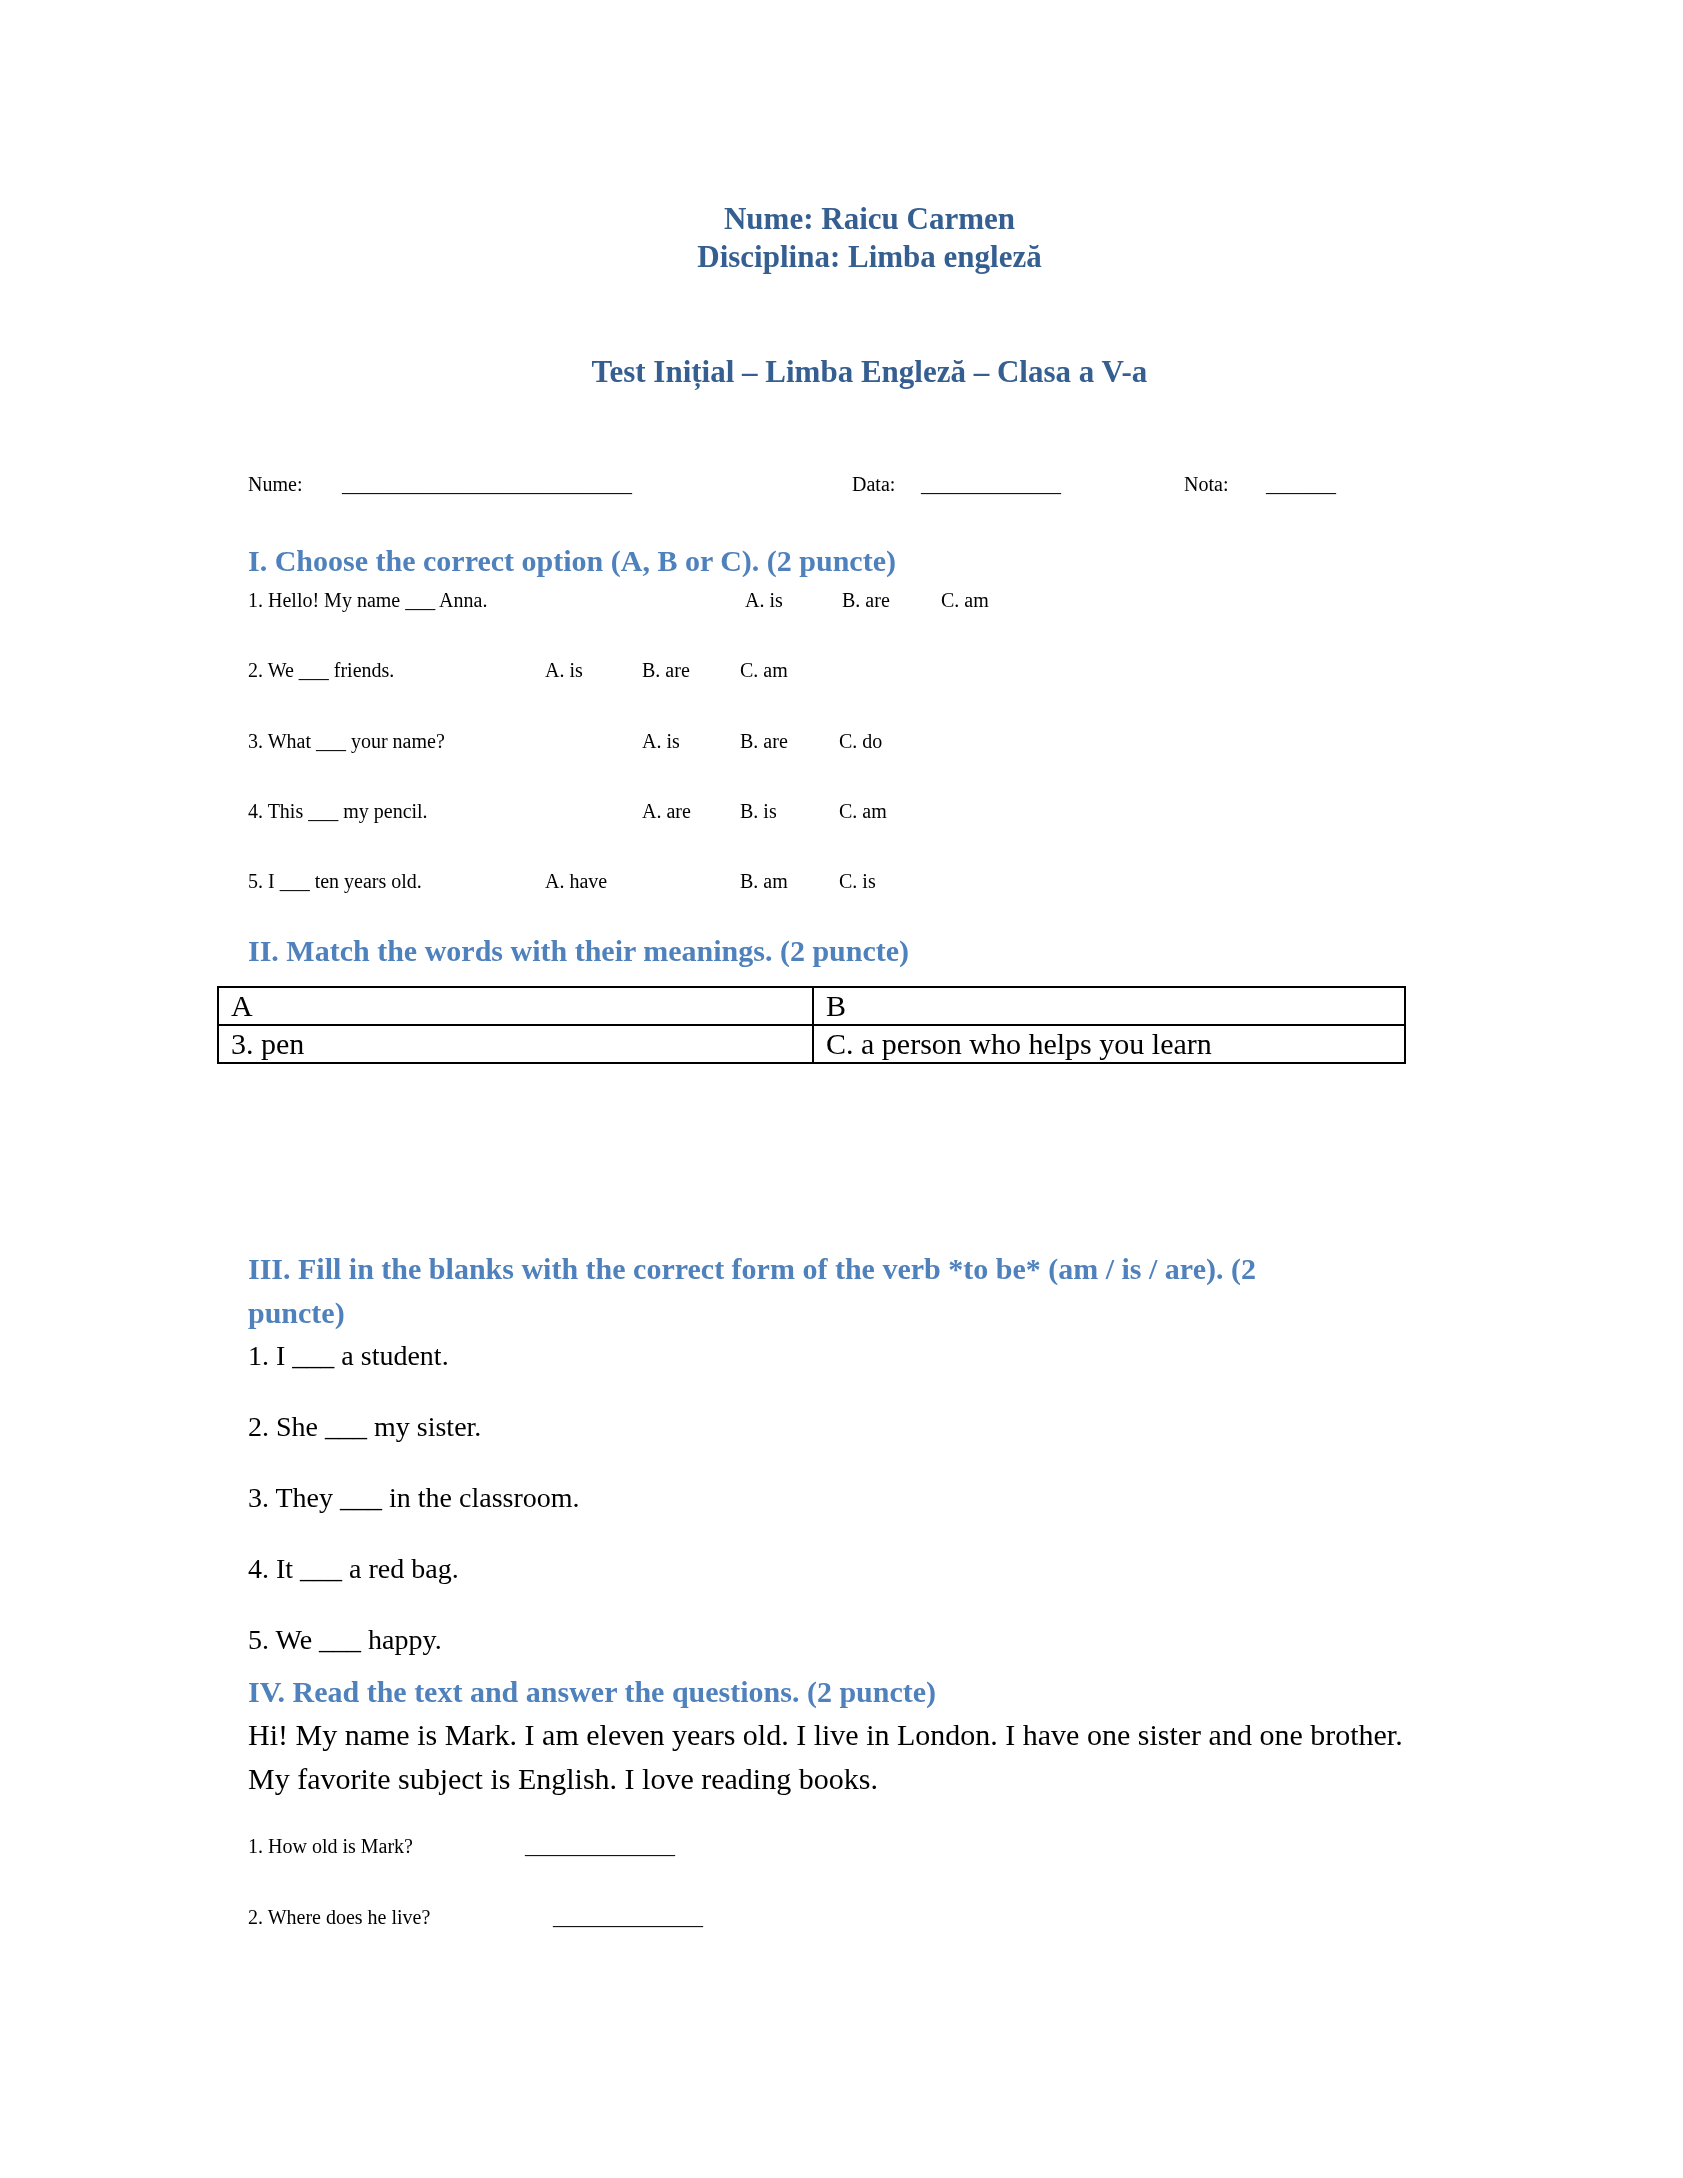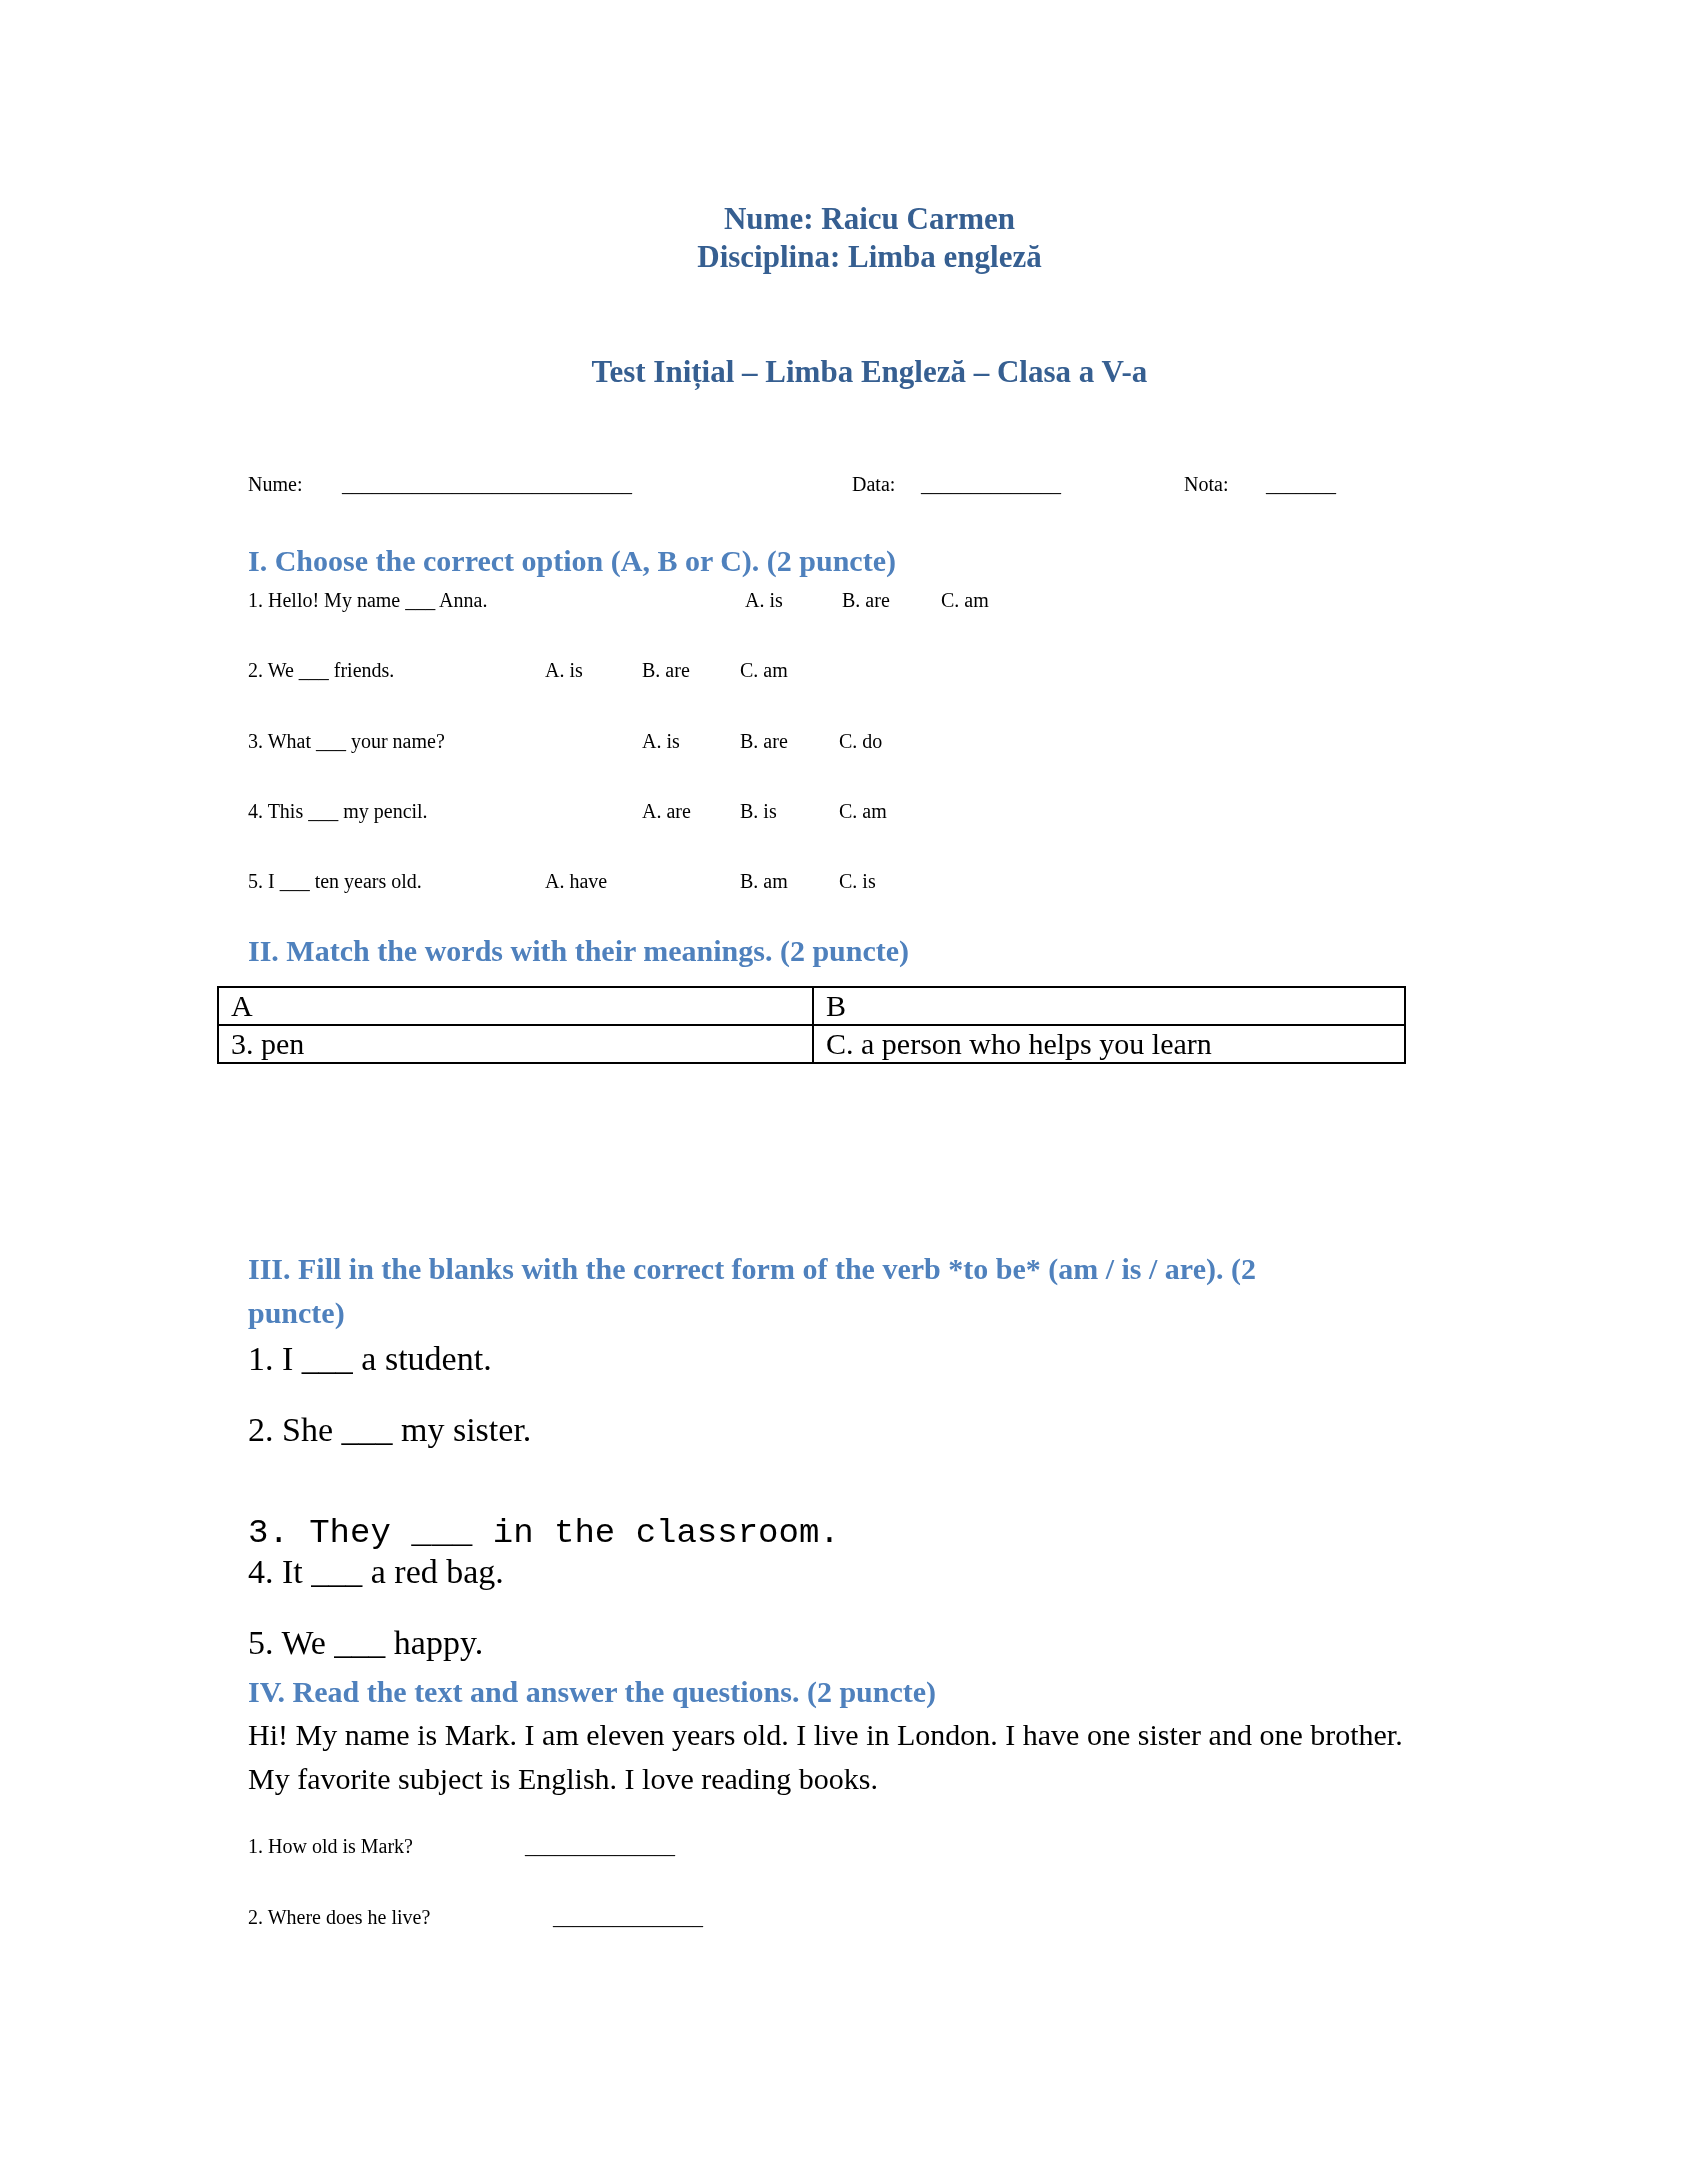--- a/index.html
+++ b/index.html
@@ -1,21 +1,21 @@
 <!DOCTYPE html>
 <html><head>
 <meta charset="utf-8">
 <style>
   html, body { margin: 0; padding: 0; background: #ffffff; }
   body { width: 1683px; height: 2178px; position: relative; overflow: hidden;
          font-family: "Liberation Serif", "DejaVu Serif", serif; color: #000; }
   .abs { position: absolute; white-space: pre; line-height: 1; }
   .hdr { color: #365F91; font-weight: bold; font-size: 31px; left: 0; width: 1683px; text-align: center; padding-left: 28px; }
   .sec { color: #4F81BD; font-weight: bold; font-size: 30px; left: 248px; }
-  .txt { font-size: 34px; left: 248px; }
+  .txt { font-size: 28px; left: 248px; }
   .row { position: absolute; left: 248px; font-size: 20px; line-height: 1; white-space: pre; height: 34px; width: 1188px; }
   .row span { position: absolute; top: 0; white-space: pre; }
   table.match { position: absolute; left: 217px; top: 986px; width: 1189px; border-collapse: collapse;
                 font-size: 30px; line-height: 1; }
   table.match td { border: 2px solid #000; height: 36px; padding: 0 0 0 12px; vertical-align: middle; white-space: nowrap; }
   table.match td.colA { width: 581px; }
   .para { position: absolute; left: 248px; width: 1168px; font-size: 30px; line-height: 44px; white-space: normal; }
 </style>
 </head>
 <body>
@@ -77,21 +77,21 @@
     <td class="colA">3. pen</td>
     <td>C. a person who helps you learn</td>
   </tr>
 </tbody>
   </table>
 
 <div class="abs sec" style="top:1254px;">III. Fill in the blanks with the correct form of the verb *to be* (am / is / are). (2</div>
 <div class="abs sec" style="top:1298px;">puncte)</div>
 <div class="abs txt" style="top:1342px;">1. I ___ a student.</div>
 <div class="abs txt" style="top:1413px;">2. She ___ my sister.</div>
-<div class="abs txt" style="top:1516px;font-family:Liberation Mono, monospace;">3. They ___ in the classroom.</div>
+<div class="abs txt" style="top:1484px;">3. They ___ in the classroom.</div>
 <div class="abs txt" style="top:1555px;">4. It ___ a red bag.</div>
 <div class="abs txt" style="top:1626px;">5. We ___ happy.</div>
 
 <div class="abs sec" style="top:1677px;">IV. Read the text and answer the questions. (2 puncte)</div>
 <div class="para" style="top:1713px;">Hi! My name is Mark. I am eleven years old. I live in London. I have one sister and one brother. My favorite subject is English. I love reading books.</div>
 <div class="row" style="top:1836px;">
   <span style="left:0px;">1. How old is Mark?</span>
   <span style="left:277px;">_______________</span>
 </div>
 <div class="row" style="top:1907px;">

